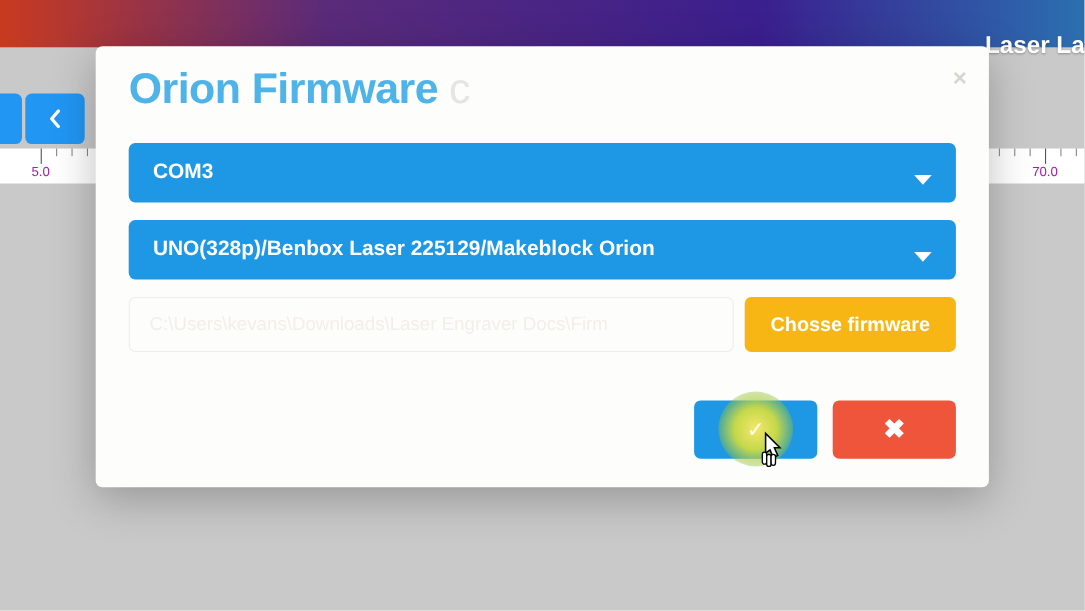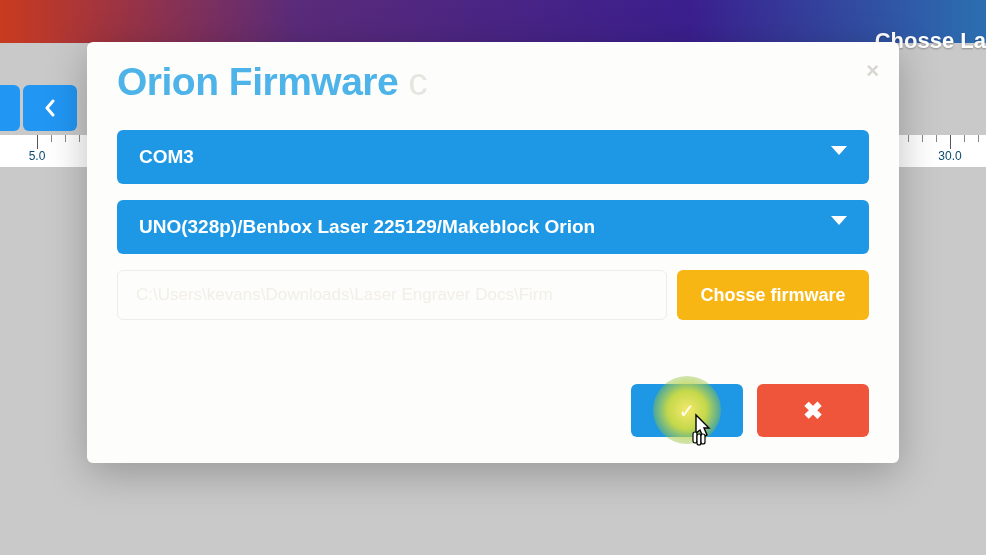--- a/index.html
+++ b/index.html
@@ -71,21 +71,21 @@
       position: absolute;
       top: 0;
       width: 1px;
       height: 7px;
       background: #888;
     }
     .tick-label {
       position: absolute;
       top: 14px;
       font-size: 12px;
-      color: #0c4a6e;
+      color: #a21caf;
       transform: translateX(-50%);
     }
     .canvas-area {
       position: absolute;
       top: 167px;
       left: 0;
       right: 0;
       bottom: 0;
       background: #c9c9c9;
     }
@@ -131,35 +131,35 @@
     }
     .dropdown {
       background: #1e98e4;
       color: #fff;
       border-radius: 6px;
       padding: 16px 22px;
       font-size: 19px;
       font-weight: 600;
       display: flex;
       justify-content: space-between;
-      align-items: flex-start;
+      align-items: flex-end;
       margin-bottom: 16px;
       cursor: pointer;
     }
     .dropdown-arrow {
       width: 0;
       height: 0;
       border-left: 8px solid transparent;
       border-right: 8px solid transparent;
       border-top: 9px solid #fff;
     }
     .file-row {
       display: flex;
       gap: 10px;
-      margin-bottom: 64px;
+      margin-bottom: 44px;
     }
     .file-path {
       flex: 1;
       border: 1px solid #eeeee8;
       border-radius: 6px;
       padding: 14px 18px;
       font-size: 17px;
       color: #f1efe7;
       background: #fdfdfb;
       white-space: nowrap;
@@ -231,21 +231,21 @@
       bottom: 12px;
       left: 600px;
       z-index: 10;
       pointer-events: none;
     }
   </style>
 </head>
 <body>
 
 <div class="top-bar">
-  <span class="brand-text">Chosse La</span>
+  <span class="brand-text">Laser La</span>
 </div>
 
 <div class="nav-buttons">
   <div class="nav-btn partial"></div>
   <div class="nav-btn">
     <svg width="14" height="18" viewBox="0 0 14 18">
         <path d="M10 2 L4 9 L10 16" stroke="#fff" stroke-width="3" fill="none" stroke-linecap="round" stroke-linejoin="round"></path>
       </svg>
   </div>
 </div>
@@ -254,21 +254,21 @@
   <div style="position:relative; width:100%; height:100%;">
     <div class="tick-major" style="left:37px;"></div>
     <span class="tick-label" style="left:37px;">5.0</span>
     <div class="tick-minor" style="left:51px;"></div>
     <div class="tick-minor" style="left:65px;"></div>
     <div class="tick-minor" style="left:79px;"></div>
     <div class="tick-minor" style="left:908px;"></div>
     <div class="tick-minor" style="left:922px;"></div>
     <div class="tick-minor" style="left:936px;"></div>
     <div class="tick-major" style="left:950px;"></div>
-    <span class="tick-label" style="left:950px;">30.0</span>
+    <span class="tick-label" style="left:950px;">70.0</span>
     <div class="tick-minor" style="left:964px;"></div>
     <div class="tick-minor" style="left:978px;"></div>
   </div>
 </div>
 
 <div class="canvas-area"></div>
 
 <div class="overlay">
   <div class="modal">
     <div class="modal-close">

